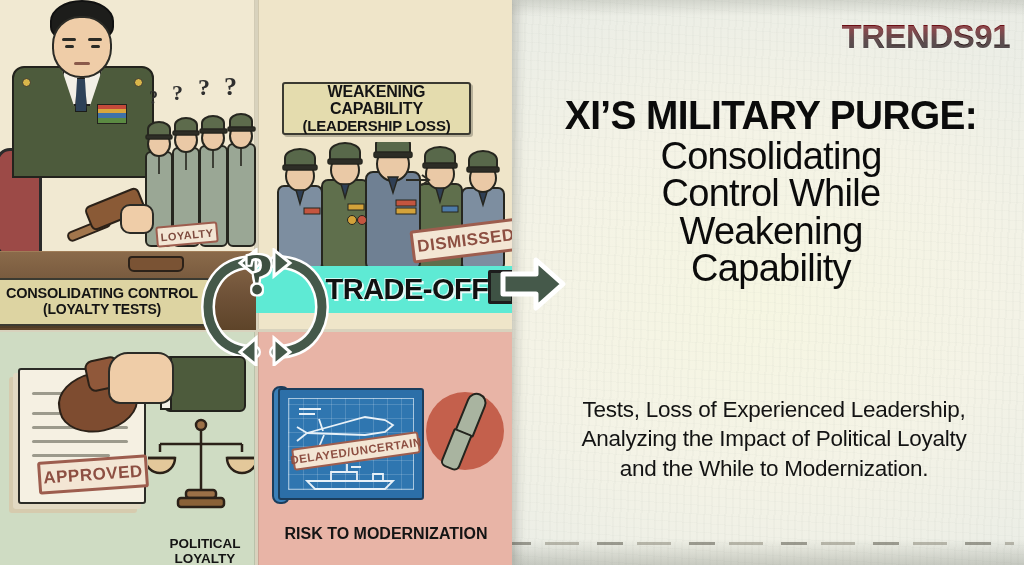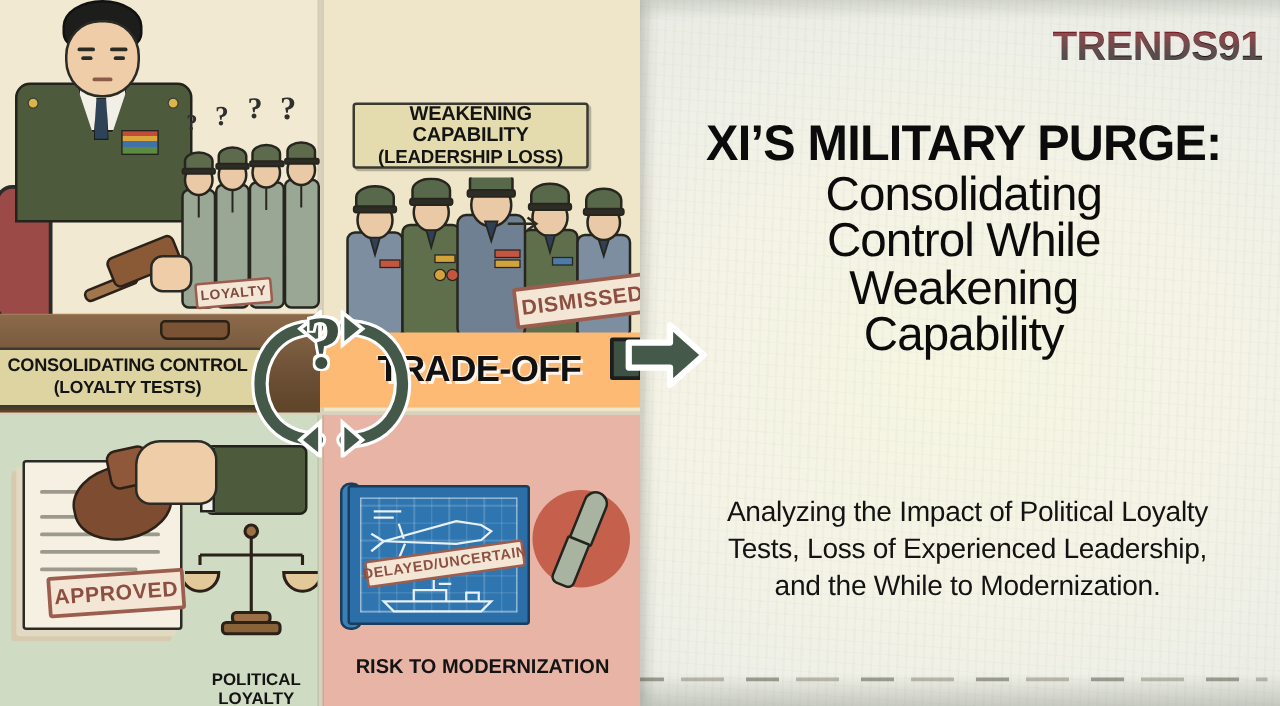--- a/index.html
+++ b/index.html
@@ -175,23 +175,23 @@
   #plaque-weak .line2 { font-size:15px; }
   #plaque-consol {
     left:-6px; top:278px; width:216px; height:48px;
     font-size:14.5px; letter-spacing:-0.2px;
     background:#ddd4a2;
   }
   #plaque-consol .line2 { font-size:14px; }
 
   
   #tradeoff-strip {
-    position:absolute; left:256px; top:266px; width:256px; height:60px;
-    background:#fdba74;
-    display:flex; align-items:center; justify-content:flex-start;
+    position:absolute; left:256px; top:266px; width:256px; height:47px;
+    background:#5eead4;
+    display:flex; align-items:center; justify-content:center;
   }
   #tradeoff-text {
     font-size:29px; font-weight:700; color:#111; letter-spacing:-0.5px;
     text-shadow: 2px 2px 0 rgba(255,255,255,0.85), -1px -1px 0 rgba(255,255,255,0.7);
     margin-left: 46px;
   }
   #tradeoff-green-box{
     position:absolute; right:-2px; top:270px; width:26px; height:34px;
     background:#3e5244; border:3px solid #1d1d1d; border-radius:2px;
   }
@@ -404,22 +404,22 @@
     <span class="h-l1">XI’S MILITARY PURGE:</span>
     <span class="h-rest">
       <span>Consolidating</span>
       <span>Control While</span>
       <span>Weakening</span>
       <span>Capability</span>
     </span>
   </div>
 
   <div id="subtitle">
+    <span>Tests, Loss of Experienced Leadership,</span>
     <span>Analyzing the Impact of Political Loyalty</span>
-    <span>Tests, Loss of Experienced Leadership,</span>
     <span>and the While to Modernization.</span>
   </div>
 
   <div id="illustration">
 
     <div class="quad q-tl"></div>
     <div class="quad q-tr"></div>
     <div class="quad q-bl"></div>
     <div class="quad q-br"></div>
     <div class="divider-v"></div>

